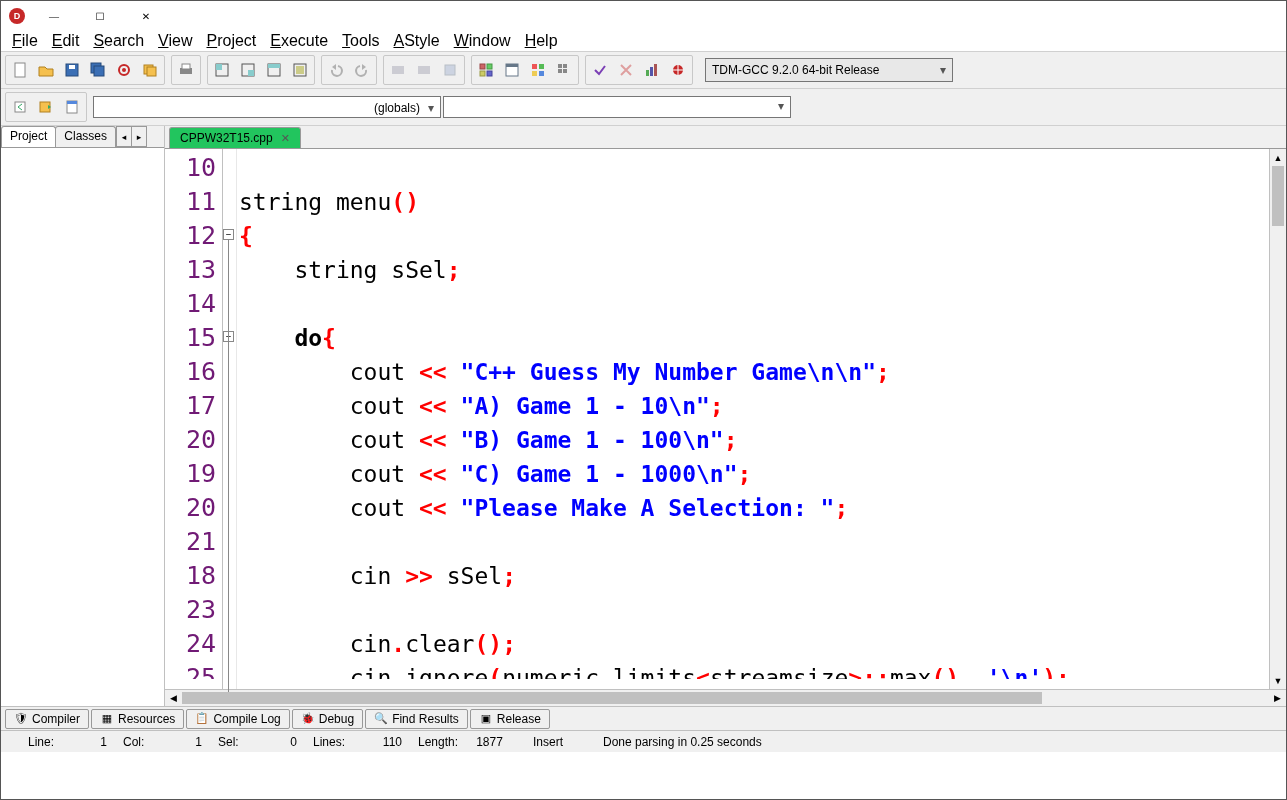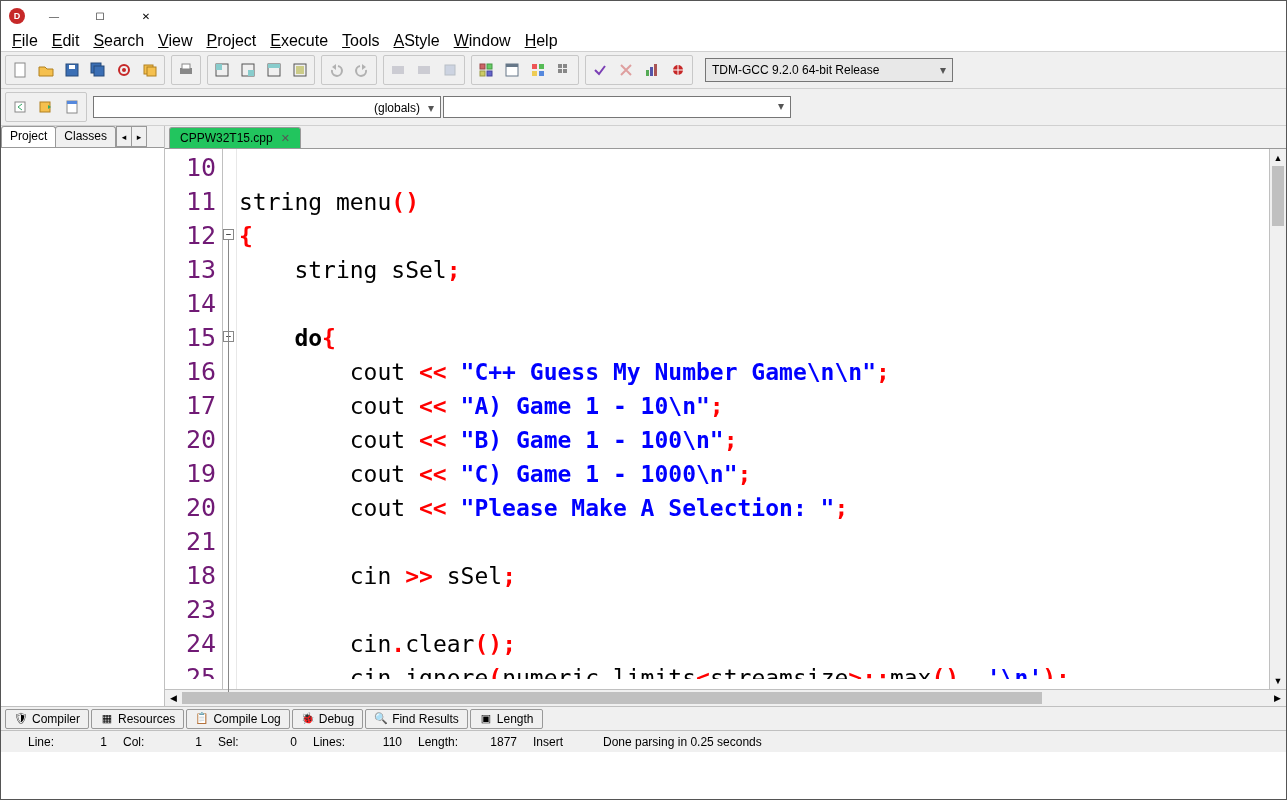--- a/index.html
+++ b/index.html
@@ -371,21 +371,21 @@
       <div class="bottom-tab">
         <span class="bicon">🐞</span>
         <span>Debug</span>
       </div>
       <div class="bottom-tab">
         <span class="bicon">🔍</span>
         <span>Find Results</span>
       </div>
       <div class="bottom-tab">
         <span class="bicon">▣</span>
-        <span>Length</span>
+        <span>Release</span>
       </div>
     </div>
 
   <div class="statusbar">
     <div class="status-cell" style="width:95px;">
         <span class="status-label">Line:</span>
         <span class="status-val" style="flex:1;text-align:right;">1</span>
       </div>
     <div class="status-cell" style="width:95px;">
         <span class="status-label">Col:</span>
@@ -394,21 +394,21 @@
     <div class="status-cell" style="width:95px;">
         <span class="status-label">Sel:</span>
         <span class="status-val" style="flex:1;text-align:right;">0</span>
       </div>
     <div class="status-cell" style="width:105px;">
         <span class="status-label">Lines:</span>
         <span class="status-val" style="flex:1;text-align:right;">110</span>
       </div>
     <div class="status-cell" style="width:115px;">
         <span class="status-label">Length:</span>
-        <span class="status-val" style="flex:1;text-align:right;">1877</span>
+        <span class="status-val" style="flex:1;text-align:center;">1877</span>
       </div>
     <div class="status-cell" style="width:70px;">
         <span>Insert</span>
       </div>
     <div class="status-cell">
         <span>Done parsing in 0.25 seconds</span>
       </div>
   </div>
 
   <div class="blank-bottom"></div>

